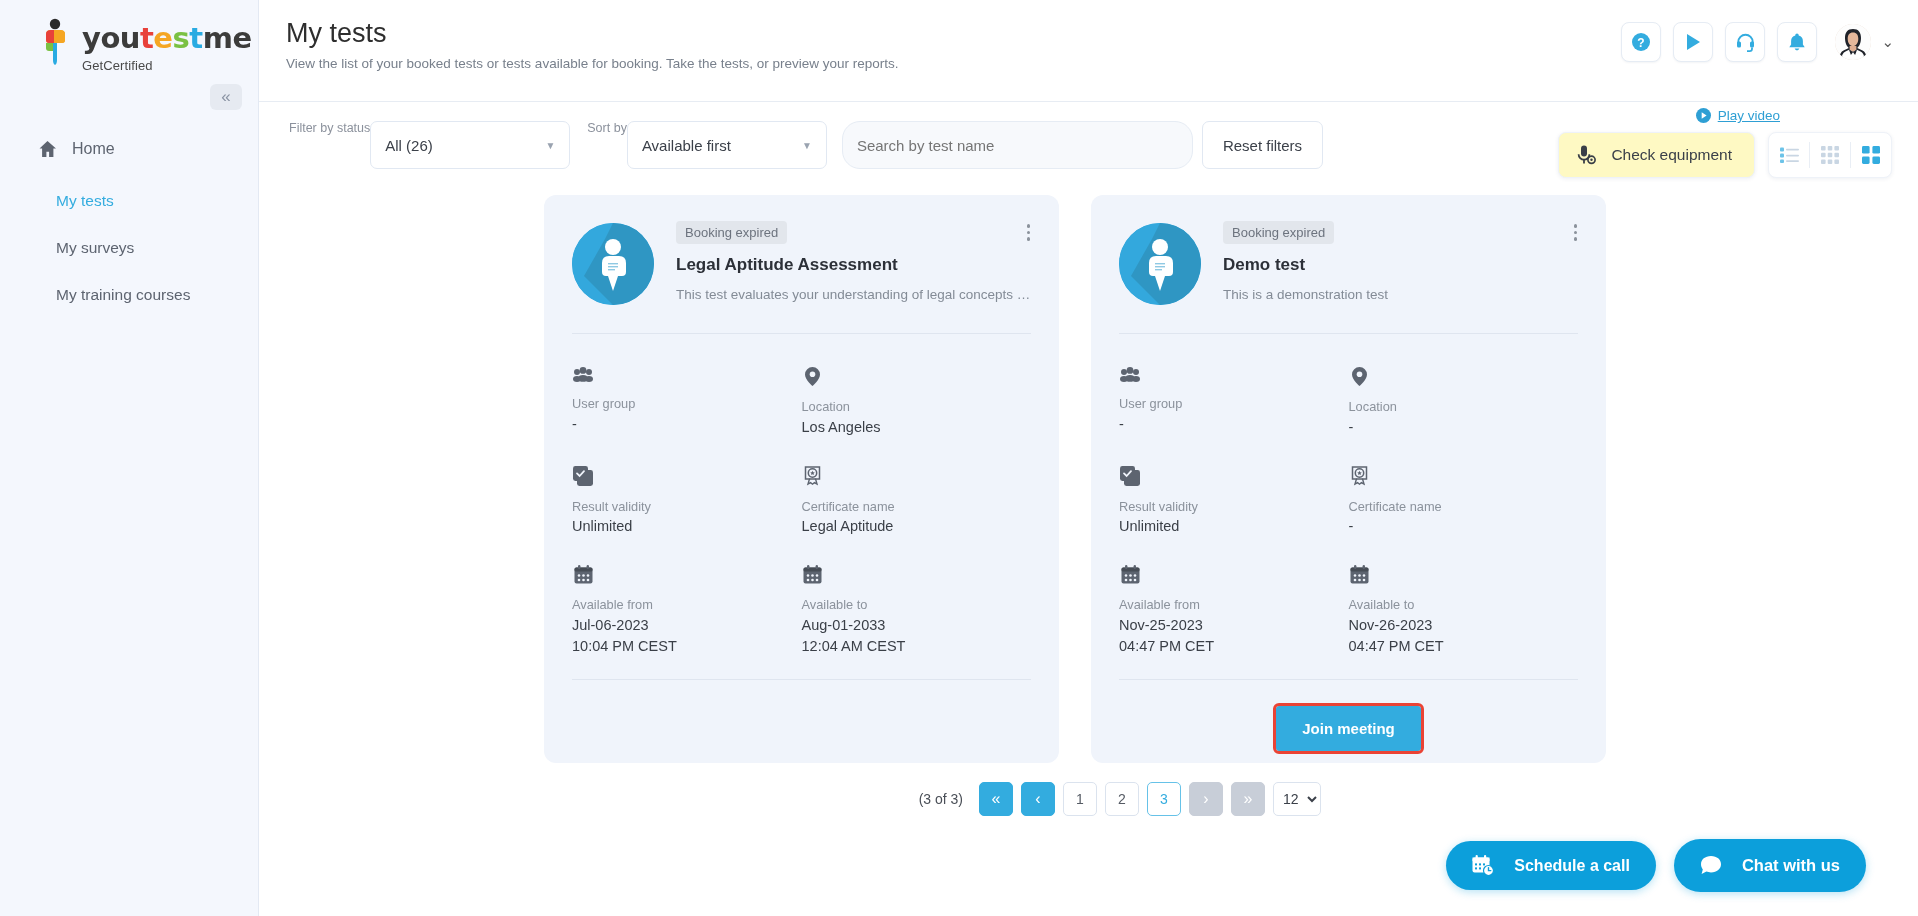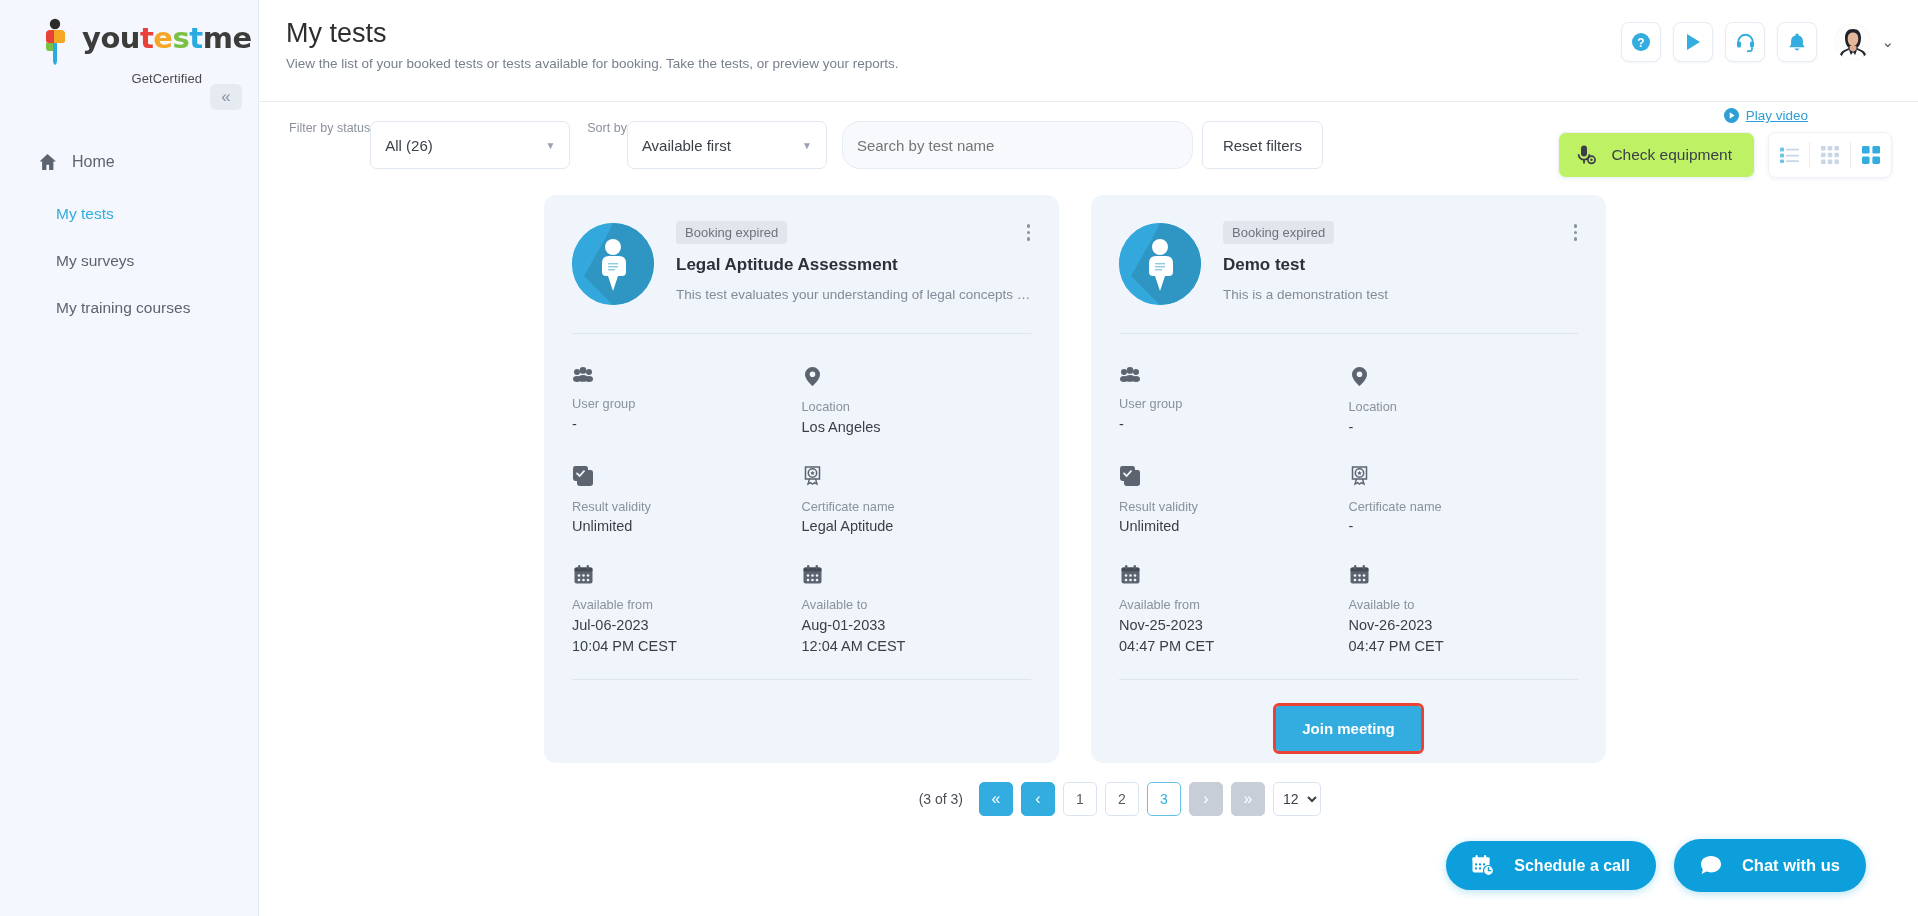--- a/index.html
+++ b/index.html
@@ -28,22 +28,22 @@
   .logo-word {
     font-size: 29px; font-weight: 700; letter-spacing: -0.5px;
     line-height: 1; font-family: "DejaVu Sans", sans-serif;
   }
   .lw-dark { color: #3c3c3b; }
   .lw-red { color: #e8413a; }
   .lw-orange { color: #f5a623; }
   .lw-green { color: #7ac143; }
   .lw-blue { color: #29abe2; }
   .logo-sub {
-    font-size: 13px; color: #4a4a4a; text-align: center;
-    margin-top: 18px; letter-spacing: 0.1px;
+    font-size: 13px; color: #4a4a4a; text-align: left;
+    margin-top: 5px; letter-spacing: 0.1px;
     font-family: "Liberation Sans", sans-serif;
   }
   .collapse-btn {
     position: absolute; top: 84px; left: 210px;
     width: 32px; height: 26px; border-radius: 6px;
     background: #e6eaf1; color: #8a93a3;
     display: flex; align-items: center; justify-content: center;
     font-size: 17px; cursor: pointer; border: none;
   }
   .nav { margin-top: 54px; }
@@ -111,28 +111,28 @@
     height: 48px; padding: 0 20px; border: 1px solid #e1e8f2; border-radius: 7px;
     background: #fff; font-size: 15px; color: #3b4049; cursor: pointer;
     margin-left: 9px; font-family: "Liberation Sans", sans-serif;
   }
   .right-tools {
     position: absolute; right: 26px; top: -13px;
     display: flex; flex-direction: column; align-items: flex-end;
   }
   .play-video {
     display: flex; align-items: center; gap: 7px; margin-bottom: 9px;
-    margin-right: 84px; cursor: pointer;
+    margin-right: 112px; cursor: pointer;
   }
   .play-video span {
     font-size: 13.5px; color: #2e9fd4; text-decoration: underline;
   }
   .tools-row { display: flex; align-items: center; gap: 13px; }
   .check-eq {
-    height: 46px; padding: 0 22px 0 16px; border-radius: 8px; background: #bef264;
+    height: 46px; padding: 0 22px 0 16px; border-radius: 8px; background: #fef9c3;
     border: 1px solid #eef2f8; display: flex; align-items: center; gap: 14px;
     font-size: 15.5px; color: #3b4049; cursor: pointer;
     box-shadow: 0 1px 4px rgba(20,40,80,.07);
   }
   .view-toggle {
     height: 46px; border-radius: 8px; background: #fff; border: 1px solid #eef2f8;
     display: flex; align-items: center; box-shadow: 0 1px 4px rgba(20,40,80,.07);
   }
   .vt-btn { width: 40px; display:flex; align-items:center; justify-content:center; cursor:pointer;}
   .vt-sep { width: 1px; height: 26px; background: #e9eef5; }

